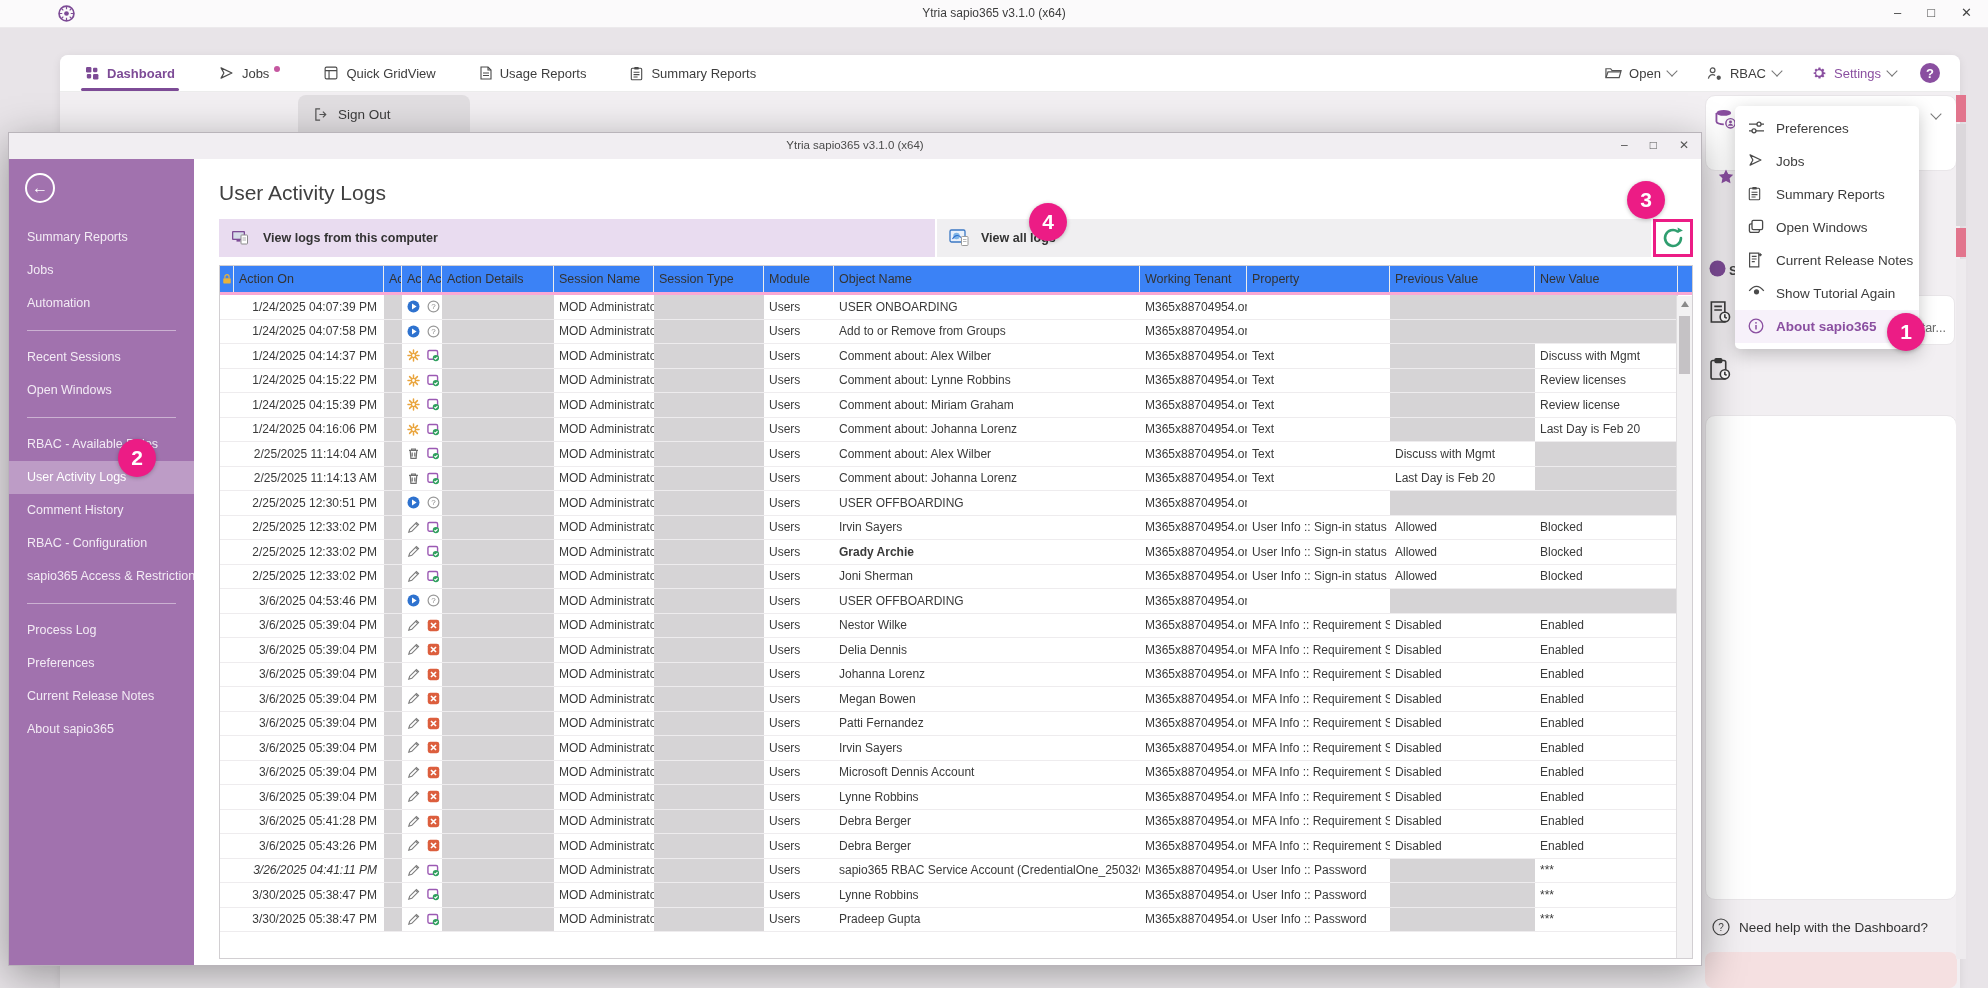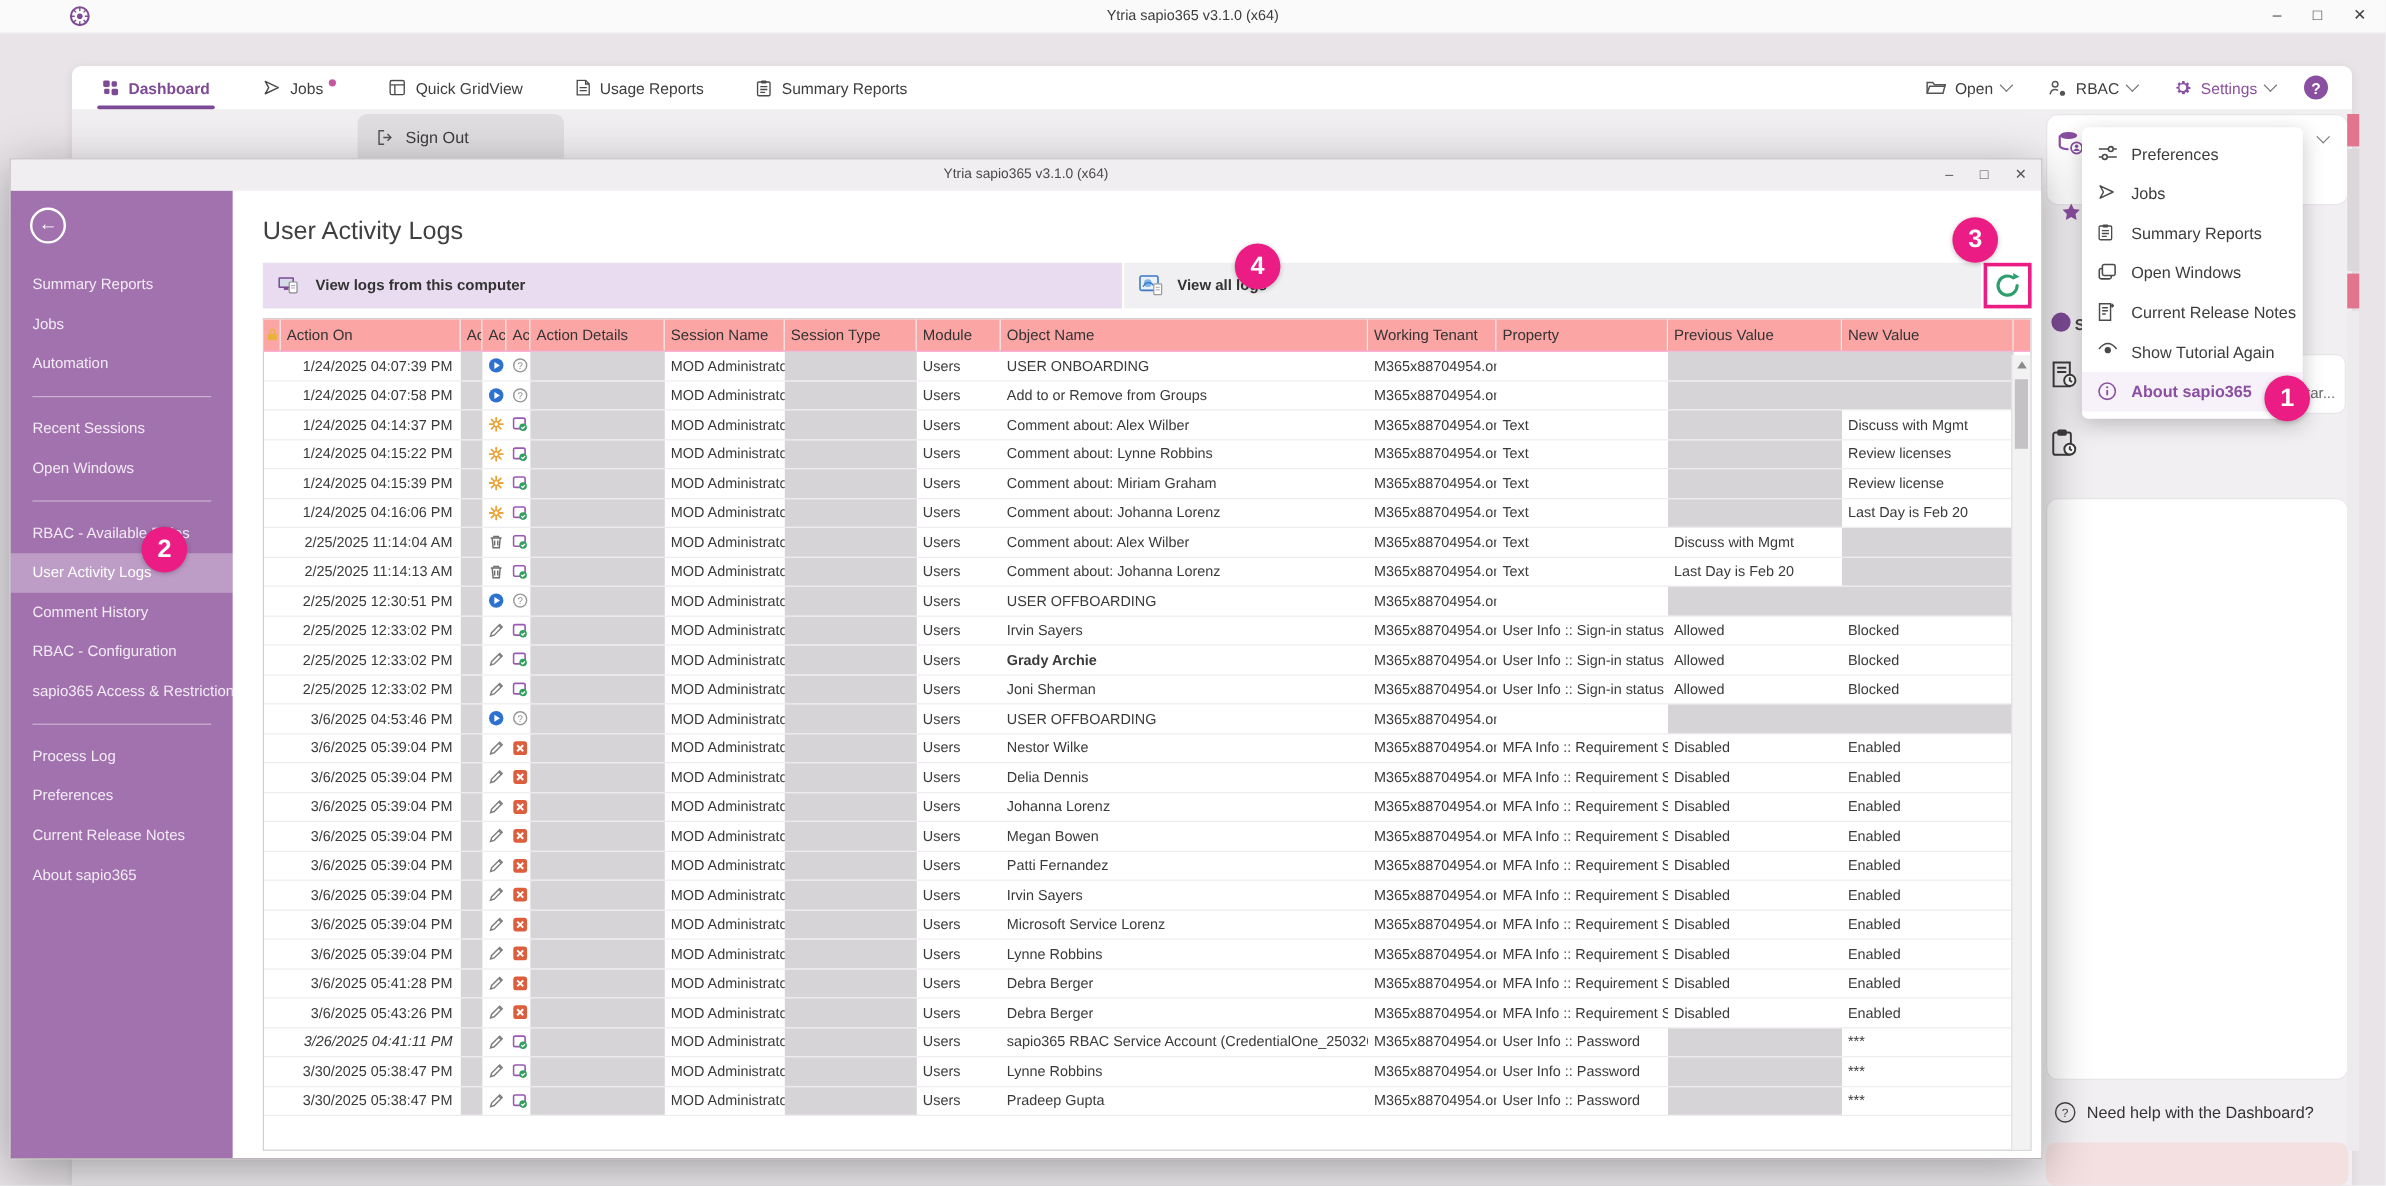--- a/index.html
+++ b/index.html
@@ -76,21 +76,21 @@
   .tabs-row{margin-top:14px;width:1474px;height:38px;display:flex;gap:2px;position:relative}
   .vtab{display:flex;align-items:center;gap:10px;padding-left:12px;font-size:12.5px;font-weight:bold;color:#333;box-sizing:border-box}
   .vtab.local{width:716px;background:#e9dcf0}
   .vtab.all{width:714px;background:#f0eff1}
   .refresh-box{position:absolute;right:0;top:0;width:40px;height:38px;background:#fff;border:3px solid #ec1c85;display:flex;align-items:center;justify-content:center;box-sizing:border-box}
 
   
   .grid{margin-top:8px;width:1474px;height:694px;border:1px solid #d2cfd2;background:#fff;position:relative;box-sizing:border-box;overflow:hidden}
   .group-bar{height:30px;background:#f8f7f8;border-bottom:1px solid #ddd;display:flex;align-items:center;padding-left:10px;font-size:12.5px;color:#4a4a4a;position:relative;box-sizing:border-box}
   .group-icons{position:absolute;right:36px;top:6px;display:flex;gap:16px}
-  .grid-head{display:flex;height:26px;border-bottom:1px solid #f9a8d4;background:#fca5a5}
+  .grid-head{display:flex;height:26px;border-bottom:3px solid #f9a8d4;background:#3b82f6}
   .gh-cell{font-size:12.5px;color:#333;padding-left:5px;border-right:1px solid #ededed;display:flex;align-items:center;box-sizing:border-box;overflow:hidden;white-space:nowrap;flex-shrink:0}
   .grid-row{display:flex;height:24.5px;border-bottom:1px solid #eeecee;box-sizing:border-box}
   .gc{font-size:12px;color:#3a3a3a;overflow:hidden;white-space:nowrap;display:flex;align-items:center;box-sizing:border-box;padding-left:5px;flex-shrink:0}
   .gc.gray{background:#d6d4d6}
   .gc.right{justify-content:flex-end;padding-right:7px;padding-left:0}
   .rowicon{width:13px;height:13px;flex-shrink:0;margin-right:2px}
   .vscroll{position:absolute;top:30px;right:0;bottom:0;width:16px;background:#f3f2f3;border-left:1px solid #e0dee0;box-sizing:border-box}
   .vs-arrow{width:0;height:0;border-left:4px solid transparent;border-right:4px solid transparent;border-bottom:6px solid #8a8a8a;margin:5px auto 0}
   .vs-thumb{position:absolute;top:20px;left:2px;width:11px;height:58px;background:#c5c2c5}
 
@@ -968,21 +968,21 @@
                   <svg viewBox="0 0 14 14">
                     <rect x="0.8" y="0.8" width="12.4" height="12.4" rx="2.6" fill="#dc5e3d"></rect>
                     <path d="M4.3 4.3l5.4 5.4M9.7 4.3l-5.4 5.4" stroke="#fff" stroke-width="1.8"></path>
                   </svg>
                 </span>
               </span>
               <span class="gc gray" style="width: 112px;"></span>
               <span class="gc" style="width: 100px;">MOD Administrator</span>
               <span class="gc gray" style="width: 110px;"></span>
               <span class="gc" style="width: 70px;">Users</span>
-              <span class="gc" style="width: 306px;">Microsoft Service Lorenz</span>
+              <span class="gc" style="width: 306px;">Microsoft Dennis Account</span>
               <span class="gc" style="width: 107px;">M365x88704954.onm</span>
               <span class="gc" style="width: 143px;">MFA Info :: Requirement Sta</span>
               <span class="gc" style="width: 145px;">Disabled</span>
               <span class="gc" style="width: 143px;">Enabled</span>
             </div>
             <div class="grid-row">
               <span class="gc" style="width: 14px;"></span>
               <span class="gc right" style="width: 150px;">3/6/2025 05:39:04 PM</span>
               <span class="gc gray" style="width: 18px;"></span>
               <span class="gc" style="width: 20px;">

